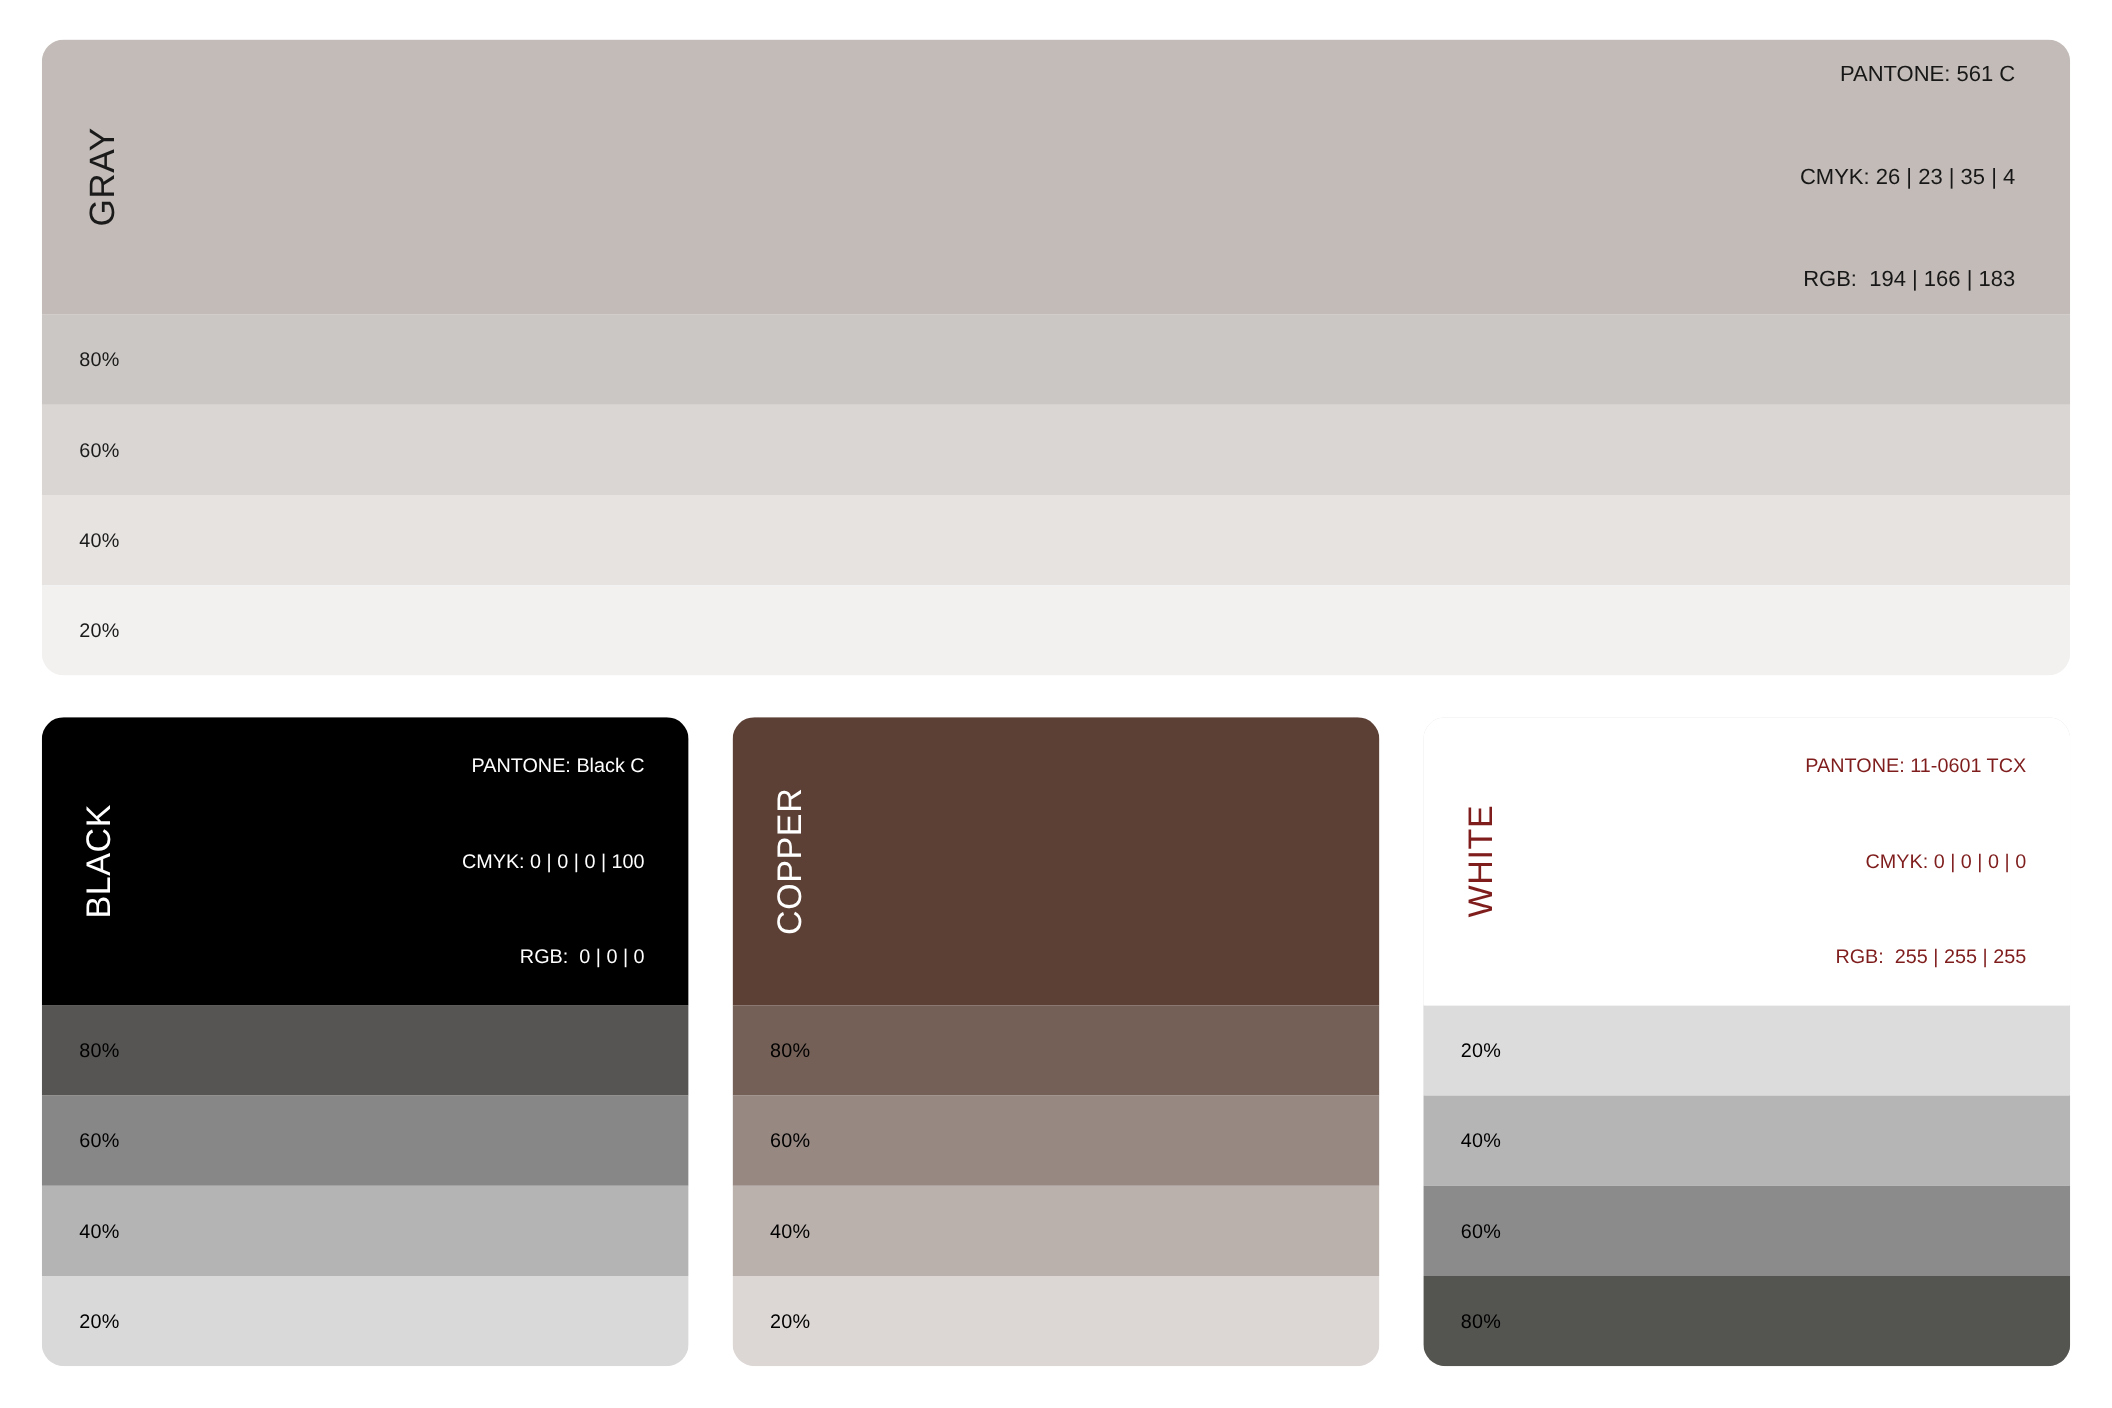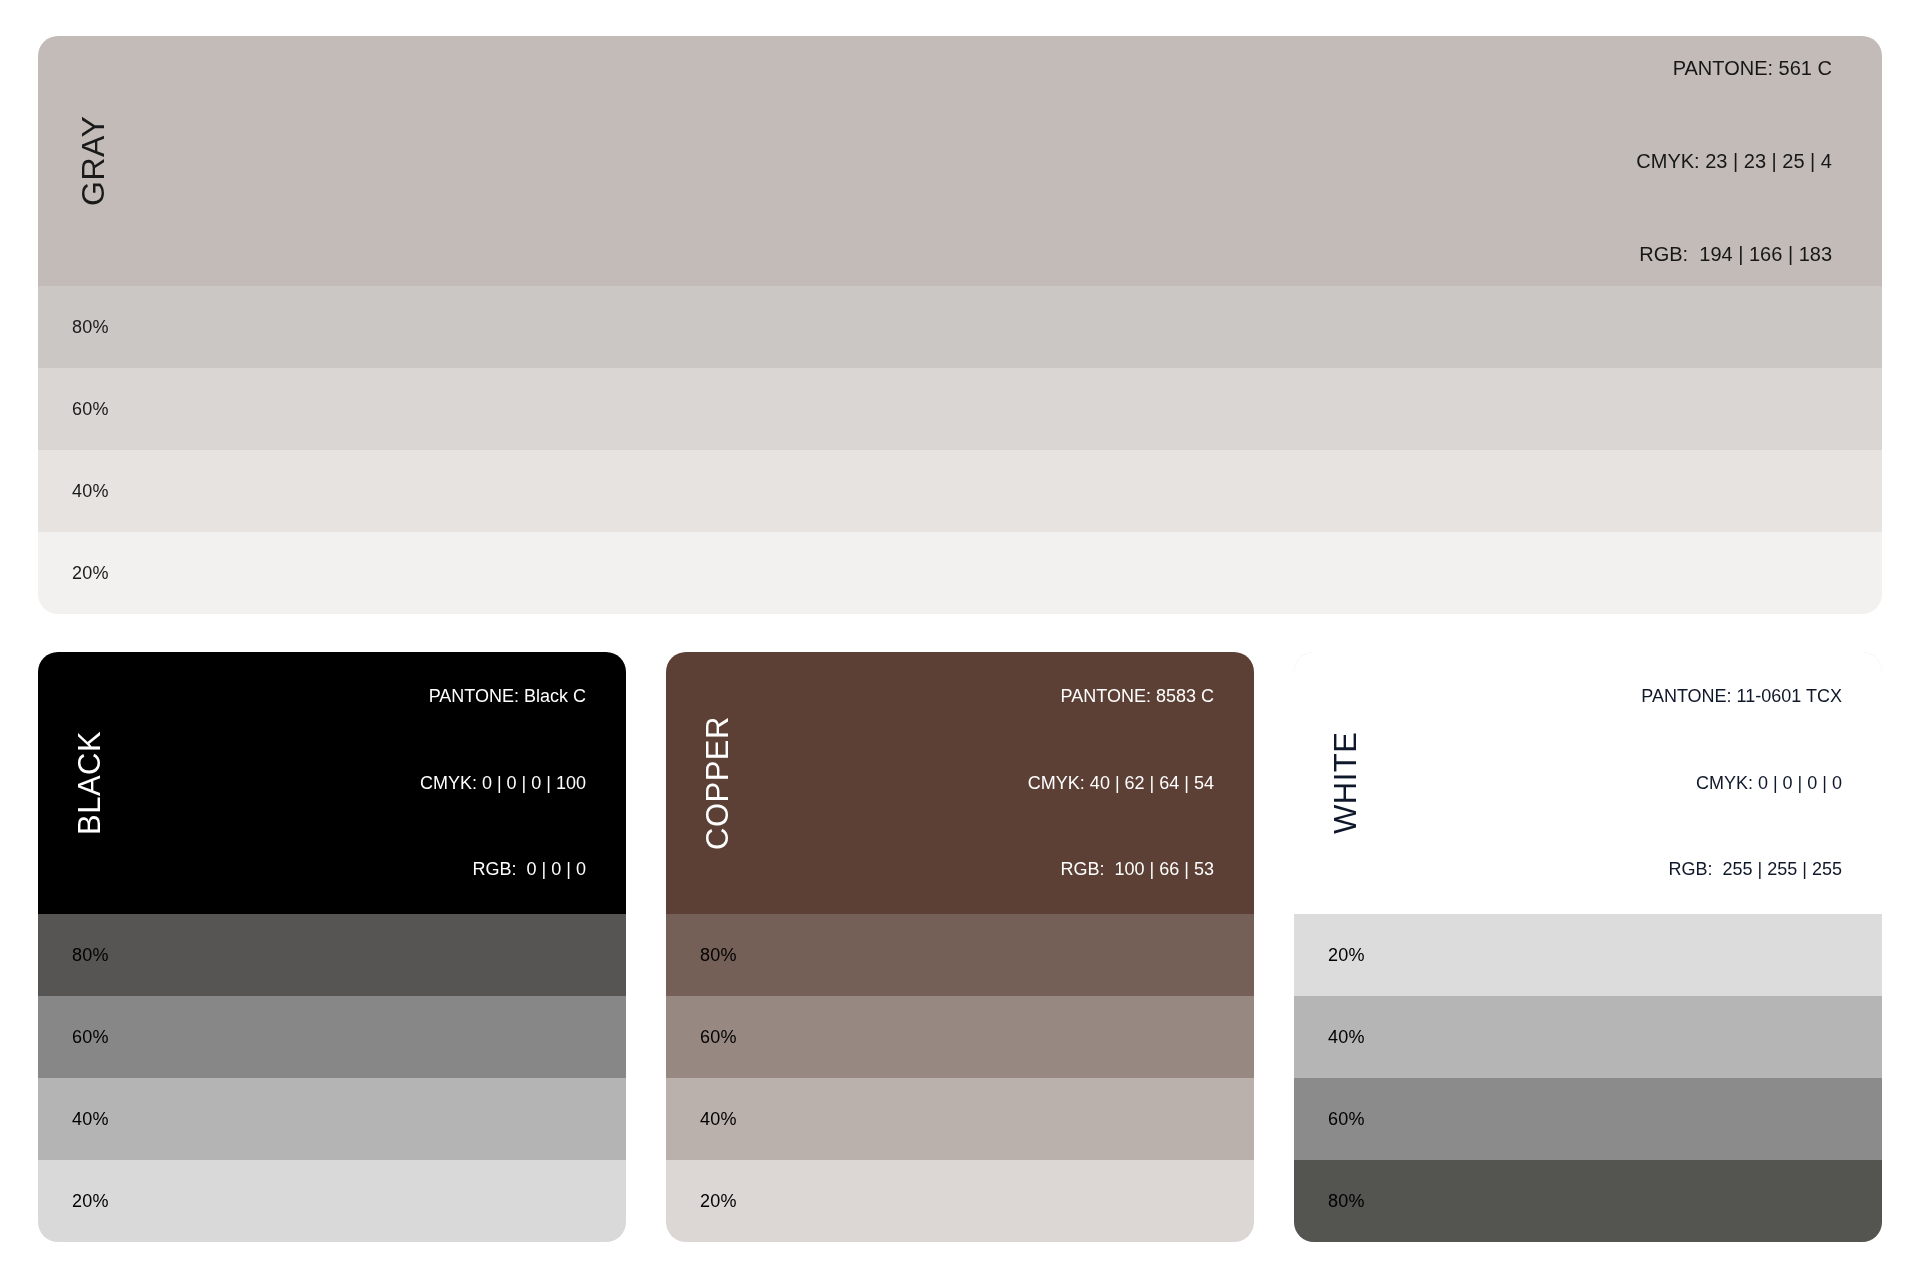--- a/index.html
+++ b/index.html
@@ -100,33 +100,33 @@
   .black-card .card-head { background: #000000; }
   .black-card .vlabel,
   .black-card .specs { color: #ffffff; }
 
   .copper-card .card-head { background: #5c4035; }
   .copper-card .vlabel,
   .copper-card .specs { color: #ffffff; }
 
   .white-card .card-head { background: #ffffff; }
   .white-card .vlabel,
-  .white-card .specs { color: #0f172a; }
+  .white-card .specs { color: #7f1d1d; }
 </style>
 </head>
 <body>
 
 <div class="board">
 
   <div class="card gray-card">
     <div class="card-head" style="background: rgb(194, 187, 183);">
       <div class="vlabel">GRAY</div>
       <div class="specs">
         <div>PANTONE: 561 C</div>
-        <div>CMYK: 23 | 23 | 25 | 4</div>
+        <div>CMYK: 26 | 23 | 35 | 4</div>
         <div>RGB:  194 | 166 | 183</div>
       </div>
     </div>
     <div class="tint-row" style="background: rgb(203, 199, 196);">
       <span class="tint-label">80%</span>
     </div>
     <div class="tint-row" style="background: rgb(217, 214, 211);">
       <span class="tint-label">60%</span>
     </div>
     <div class="tint-row" style="background: rgb(230, 227, 224);">
@@ -158,25 +158,20 @@
         <span class="tint-label">40%</span>
       </div>
       <div class="tint-row" style="background: rgb(217, 217, 217);">
         <span class="tint-label">20%</span>
       </div>
     </div>
 
     <div class="card sw-card copper-card">
       <div class="card-head" style="background: rgb(92, 64, 53);">
         <div class="vlabel">COPPER</div>
-        <div class="specs">
-          <div>PANTONE: 8583 C</div>
-          <div>CMYK: 40 | 62 | 64 | 54</div>
-          <div>RGB:  100 | 66 | 53</div>
-        </div>
       </div>
       <div class="tint-row" style="background: rgb(117, 96, 87);">
         <span class="tint-label">80%</span>
       </div>
       <div class="tint-row" style="background: rgb(151, 136, 130);">
         <span class="tint-label">60%</span>
       </div>
       <div class="tint-row" style="background: rgb(186, 177, 173);">
         <span class="tint-label">40%</span>
       </div>

